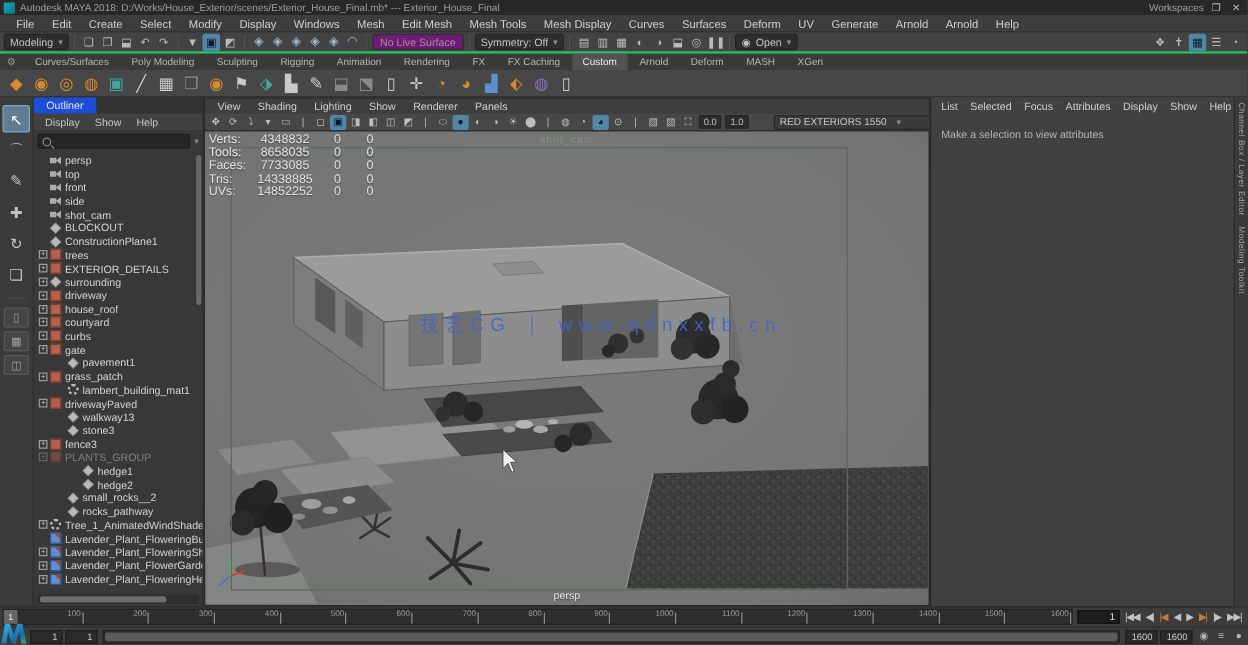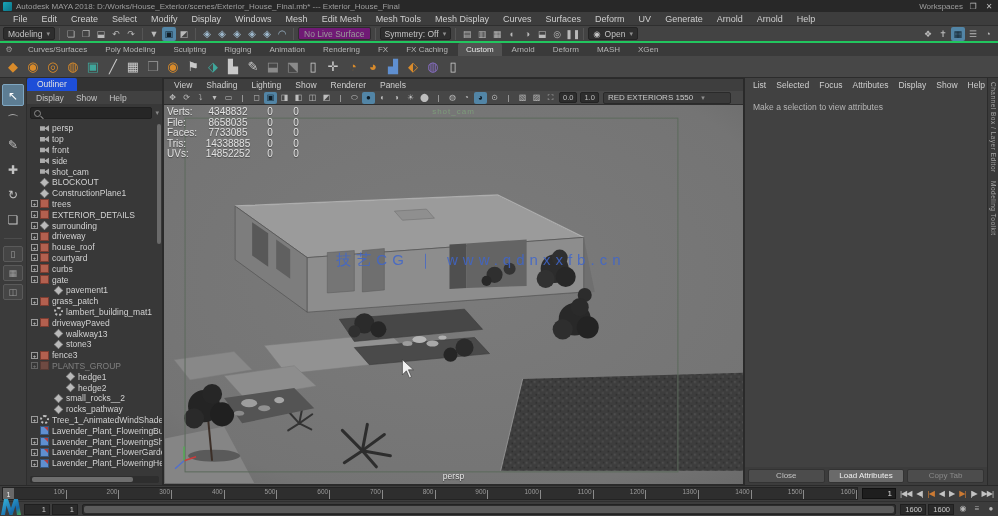--- a/index.html
+++ b/index.html
@@ -102,21 +102,21 @@
   .vp-menus{height:12px;display:flex;gap:2px;font-size:8.5px;color:#cfcfcf;align-items:center;
     background:#3e3e3e;padding:0 4px}
   .vp-menu{padding:0 6px}
   .vp-toolbar{height:14px;background:#474747;display:flex;align-items:center;padding:0 2px;
     border-bottom:1px solid #2e2e2e;gap:1px}
   .vpi{width:13px;height:12px;line-height:12px;text-align:center;font-size:8px;color:#bdbdbd;border-radius:2px}
   .vpi[data-active="1"]{background:#5285a6;color:#0e1c26}
   .vpfield{height:11px;background:#2d2d2d;border:1px solid #232323;border-radius:2px;
     font-size:7.5px;color:#bdbdbd;padding:0 3px;line-height:10px;margin:0 1px}
   .vp-cam-dd{height:12px;background:#3a3a3a;border:1px solid #2a2a2a;border-radius:2px;
-    display:flex;align-items:center;gap:8px;font-size:8px;color:#c9c9c9;padding:0 4px;margin-left:2px;min-width:128px}
+    display:flex;align-items:center;gap:8px;font-size:8px;color:#c9c9c9;padding:0 4px;margin-left:18px;min-width:128px}
   .vp-canvas{flex:1;position:relative;overflow:hidden}
   .vp-canvas svg{position:absolute;inset:0;width:100%;height:100%}
   .hud{position:absolute;left:3px;top:2px;display:grid;
     grid-template-columns:34px 58px 26px 26px;font-size:10px;line-height:10.5px;
     color:#e2e2e2;font-family:Liberation Sans, sans-serif;text-shadow:0 1px 1px rgba(0,0,0,.4)}
   .hud .l{text-align:left}.hud .n{text-align:center;padding-right:4px}
   .gate-label{position:absolute;left:0;right:0;top:2px;text-align:center;font-size:8px;
     color:#7d9b7a;letter-spacing:1px}
   .cam-label{position:absolute;left:0;right:0;bottom:3px;text-align:center;font-size:8.5px;
     color:#e6e6e6;text-shadow:0 1px 1px rgba(0,0,0,.5)}
@@ -694,21 +694,21 @@
 
         <div class="hud">
 
         <div style="display:contents">
               <span class="l">Verts:</span>
               <span class="n">4348832</span>
               <span class="n">0</span>
               <span class="n">0</span>
             </div>
             <div style="display:contents">
-              <span class="l">File:</span>
+              <span class="l">Tools:</span>
               <span class="n">8658035</span>
               <span class="n">0</span>
               <span class="n">0</span>
             </div>
             <div style="display:contents">
               <span class="l">Faces:</span>
               <span class="n">7733085</span>
               <span class="n">0</span>
               <span class="n">0</span>
             </div>
@@ -737,26 +737,20 @@
           <span class="ae-menu">Selected</span>
           <span class="ae-menu">Focus</span>
           <span class="ae-menu">Attributes</span>
           <span class="ae-menu">Display</span>
           <span class="ae-menu">Show</span>
           <span class="ae-menu">Help</span>
         </div>
       <div class="ae-body">
         <span>Make a selection to view attributes</span>
       </div>
-      <div class="ae-buttons">
-
-      <span class="ae-btn" data-primary="0" data-dim="0">Close</span>
-          <span class="ae-btn" data-primary="1" data-dim="0">Load Attributes</span>
-          <span class="ae-btn" data-primary="0" data-dim="1">Copy Tab</span>
-        </div>
     </div>
 
     <div class="sidetabs">
 
     <span class="sidetab">Channel Box / Layer Editor</span>
         <span class="sidetab">Modeling Toolkit</span>
       </div>
   </div>
 
   <div class="timerow">

